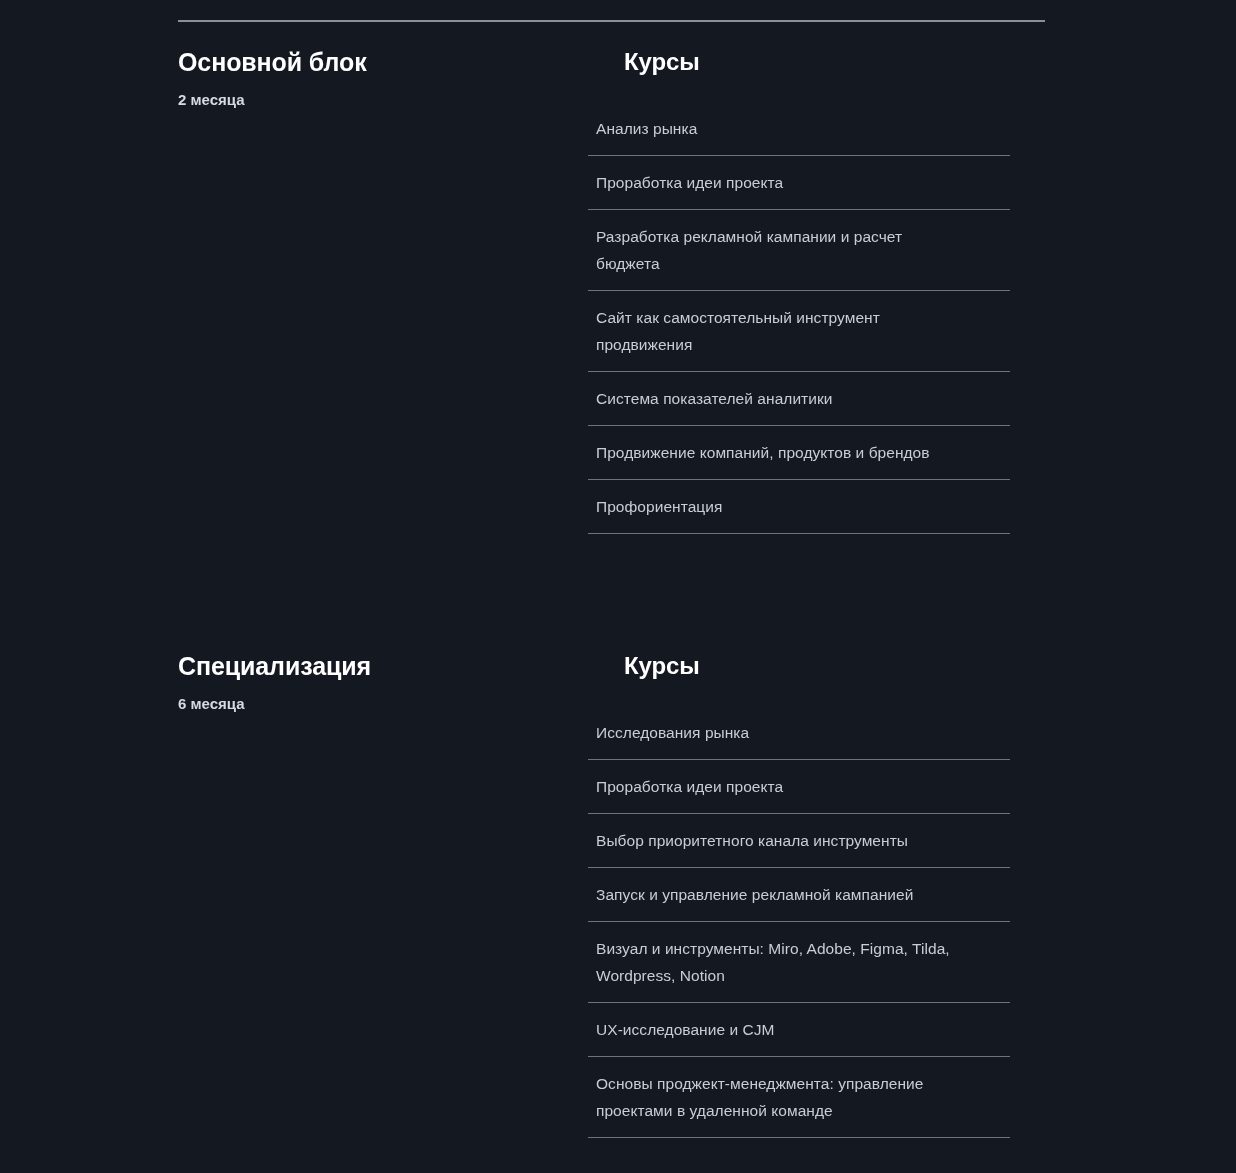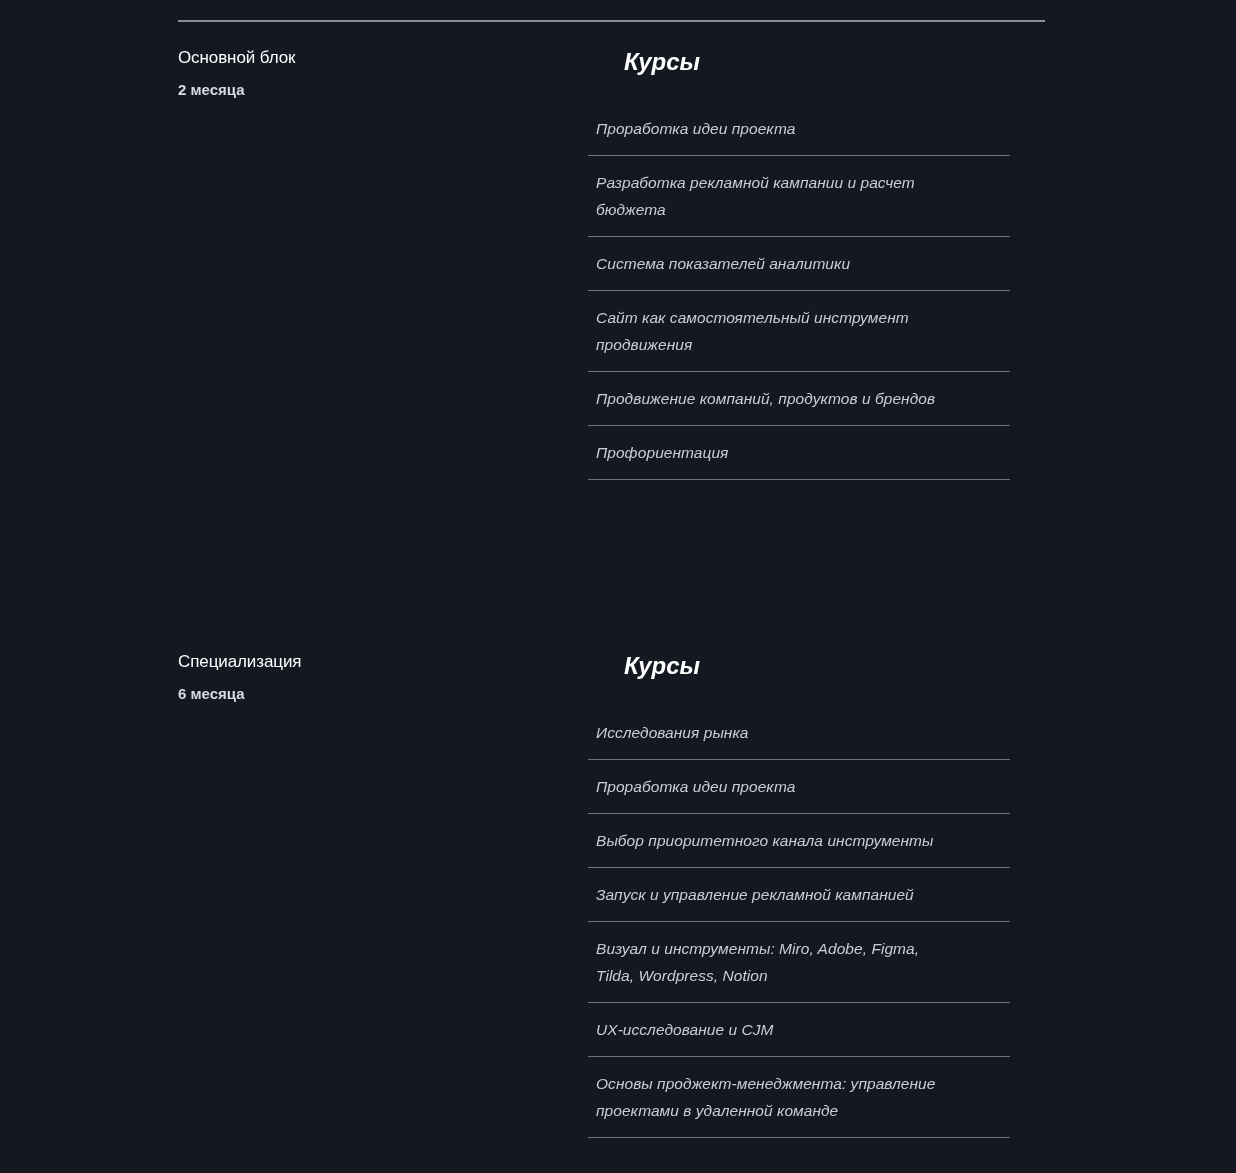--- a/index.html
+++ b/index.html
@@ -42,27 +42,27 @@
 
   
   .module{
     display:grid;
     grid-template-columns: 178px 410px 467px;
     grid-template-areas: "gutter left right";
     align-items:start;
   }
   .module .gutter{ grid-area: gutter; }
   .module-left{ grid-area:left; }
-  .module-right{ grid-area:right;font-style:italic; }
+  .module-right{ grid-area:right; }
 
   .module--primary{ margin-top:0; }
 
   .module-title{
-    font-size:17px;
-    font-weight:400;
+    font-size:25px;
+    font-weight:700;
     color: var(--text-primary);
     letter-spacing:-0.1px;
     line-height:1.18;
     white-space:nowrap;
   }
   .module-duration{
     margin-top:12px;
     font-size:15px;
     font-weight:700;
     color: var(--text-muted);
@@ -124,30 +124,33 @@
     <div class="module-left">
       <h2 class="module-title">Основной блок</h2>
       <div class="module-duration">2 месяца</div>
     </div>
 
     <div class="module-right">
       <h3 class="courses-heading">Курсы</h3>
 
       <ul class="course-list">
         <li class="course-item">
+          <span class="course-item__text">Анализ рынка</span>
+        </li>
+        <li class="course-item">
           <span class="course-item__text">Проработка идеи проекта</span>
         </li>
         <li class="course-item course-item--wide">
           <span class="course-item__text">Разработка рекламной кампании и расчет бюджета</span>
         </li>
+        <li class="course-item course-item--wide">
+          <span class="course-item__text">Сайт как самостоятельный инструмент продвижения</span>
+        </li>
         <li class="course-item">
           <span class="course-item__text">Система показателей аналитики</span>
-        </li>
-        <li class="course-item course-item--wide">
-          <span class="course-item__text">Сайт как самостоятельный инструмент продвижения</span>
         </li>
         <li class="course-item course-item--wide">
           <span class="course-item__text">Продвижение компаний, продуктов и брендов</span>
         </li>
         <li class="course-item">
           <span class="course-item__text">Профориентация</span>
         </li>
       </ul>
     </div>
   </section>

